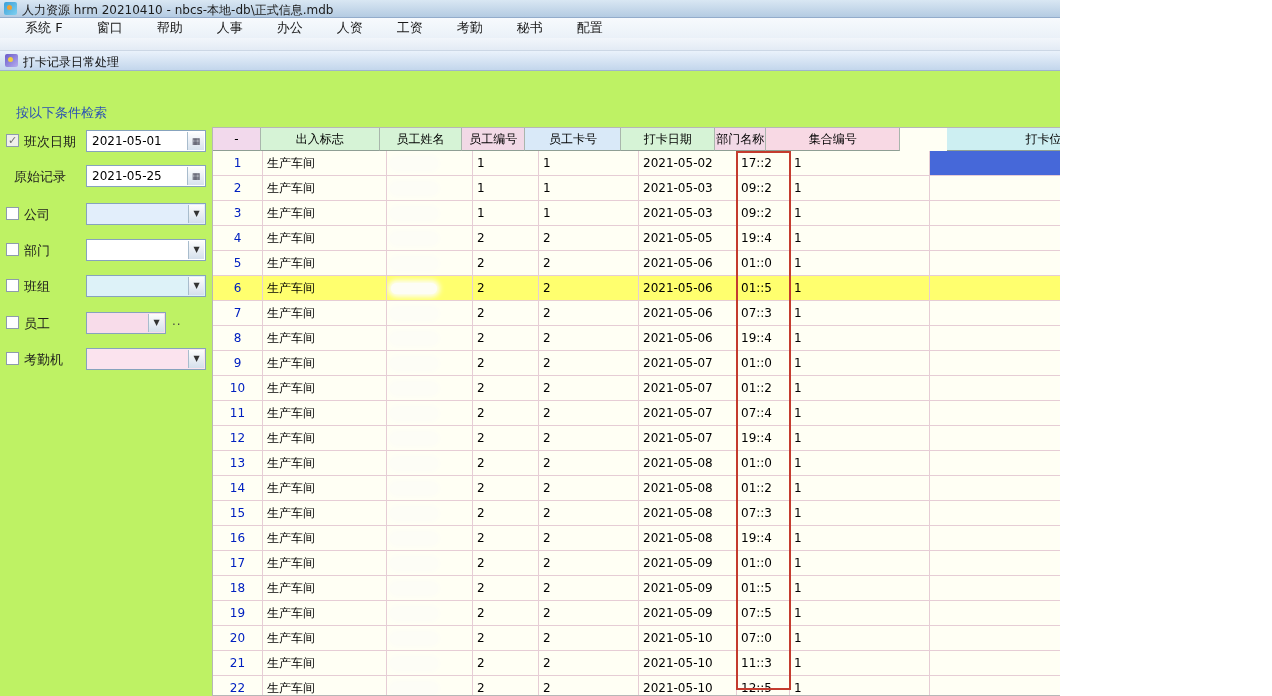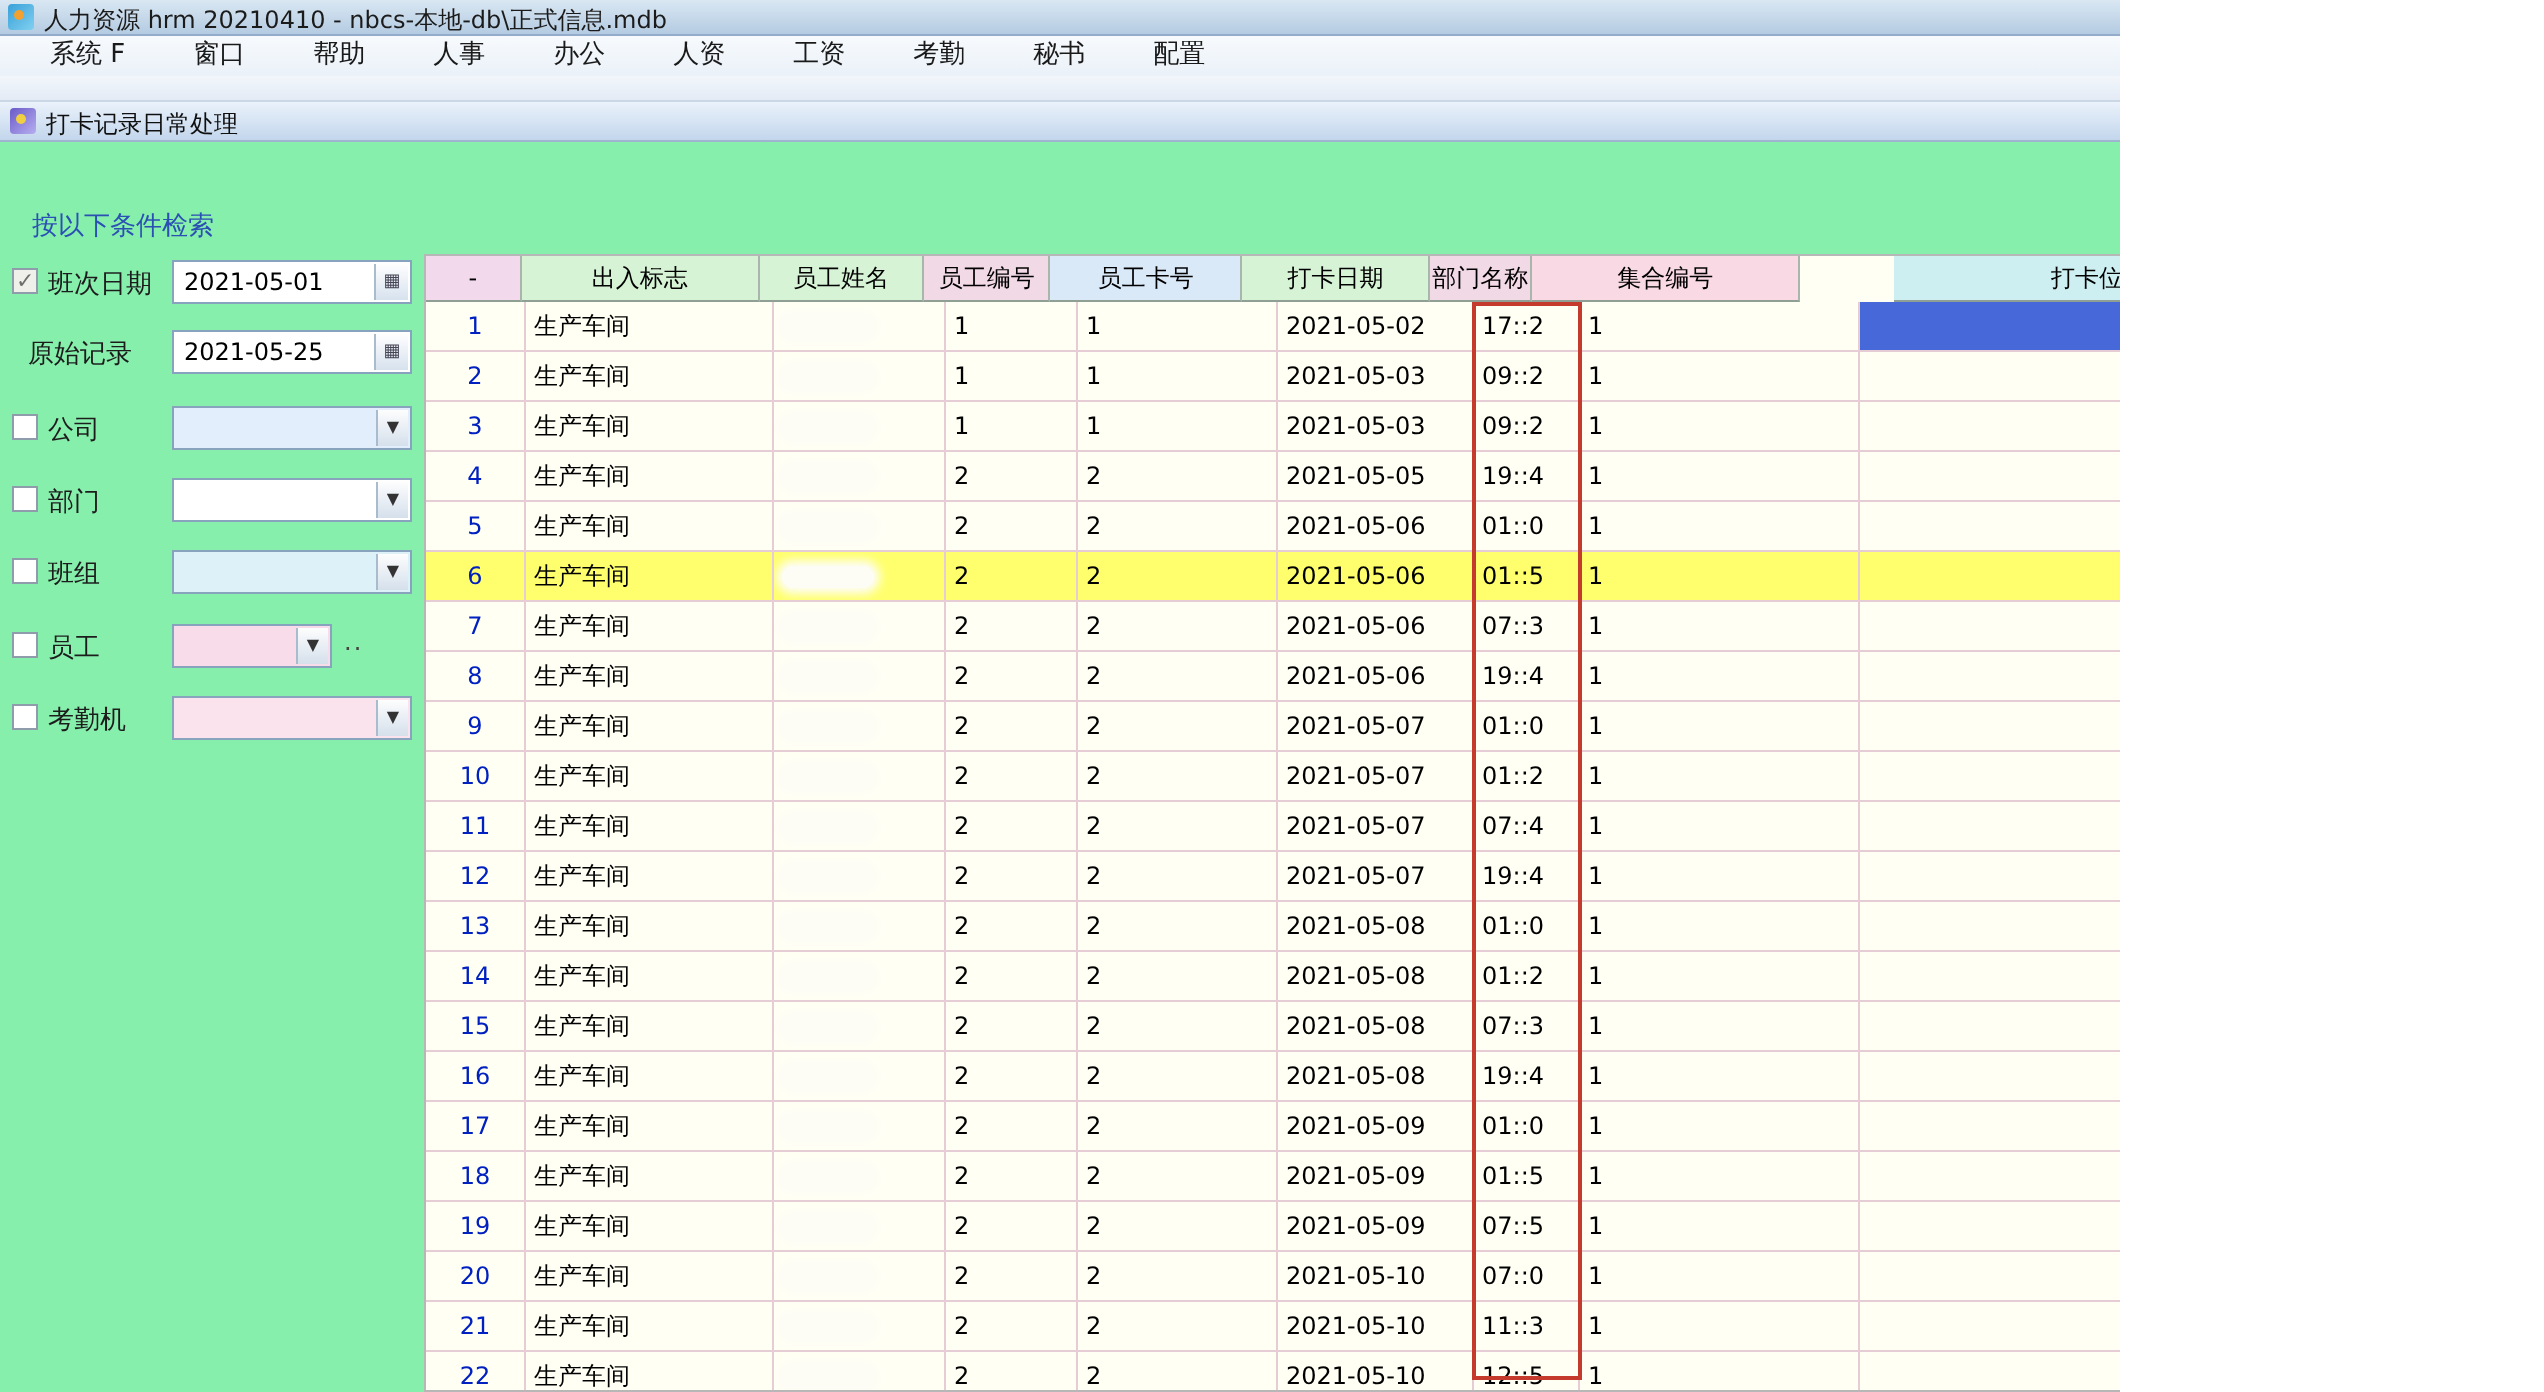--- a/index.html
+++ b/index.html
@@ -1,18 +1,18 @@
 <!DOCTYPE html>
 <html><head>
 <meta charset="utf-8">
 <style>
   * { margin:0; padding:0; box-sizing:border-box; }
   html,body { width:1272px; height:696px; overflow:hidden; }
   body { font-family:"DejaVu Sans","Liberation Sans",sans-serif; font-size:12px; color:#111; }
-  #app { position:relative; width:1060px; height:696px; background:#86efac; overflow:hidden; }
+  #app { position:relative; width:1060px; height:696px; background:#bef264; overflow:hidden; }
 
   
   .titlebar { position:absolute; left:0; top:0; width:1272px; height:18px;
     background:linear-gradient(#d9e7f3,#b4cbe2); border-bottom:1px solid #93accb; }
   .appicon { position:absolute; left:4px; top:2px; width:13px; height:13px;
     background:linear-gradient(135deg,#3aa0d8,#7fd0f0); border-radius:2px; }
   .appicon::after { content:""; position:absolute; left:3px; top:3px; width:5px; height:5px;
     background:#f2a030; border-radius:50%; }
   .apptitle { position:absolute; left:22px; top:2px; font-size:12px; color:#1b1b1b; white-space:nowrap; }
   .winbtns { position:absolute; right:5px; top:1px; display:flex; gap:1px; }

